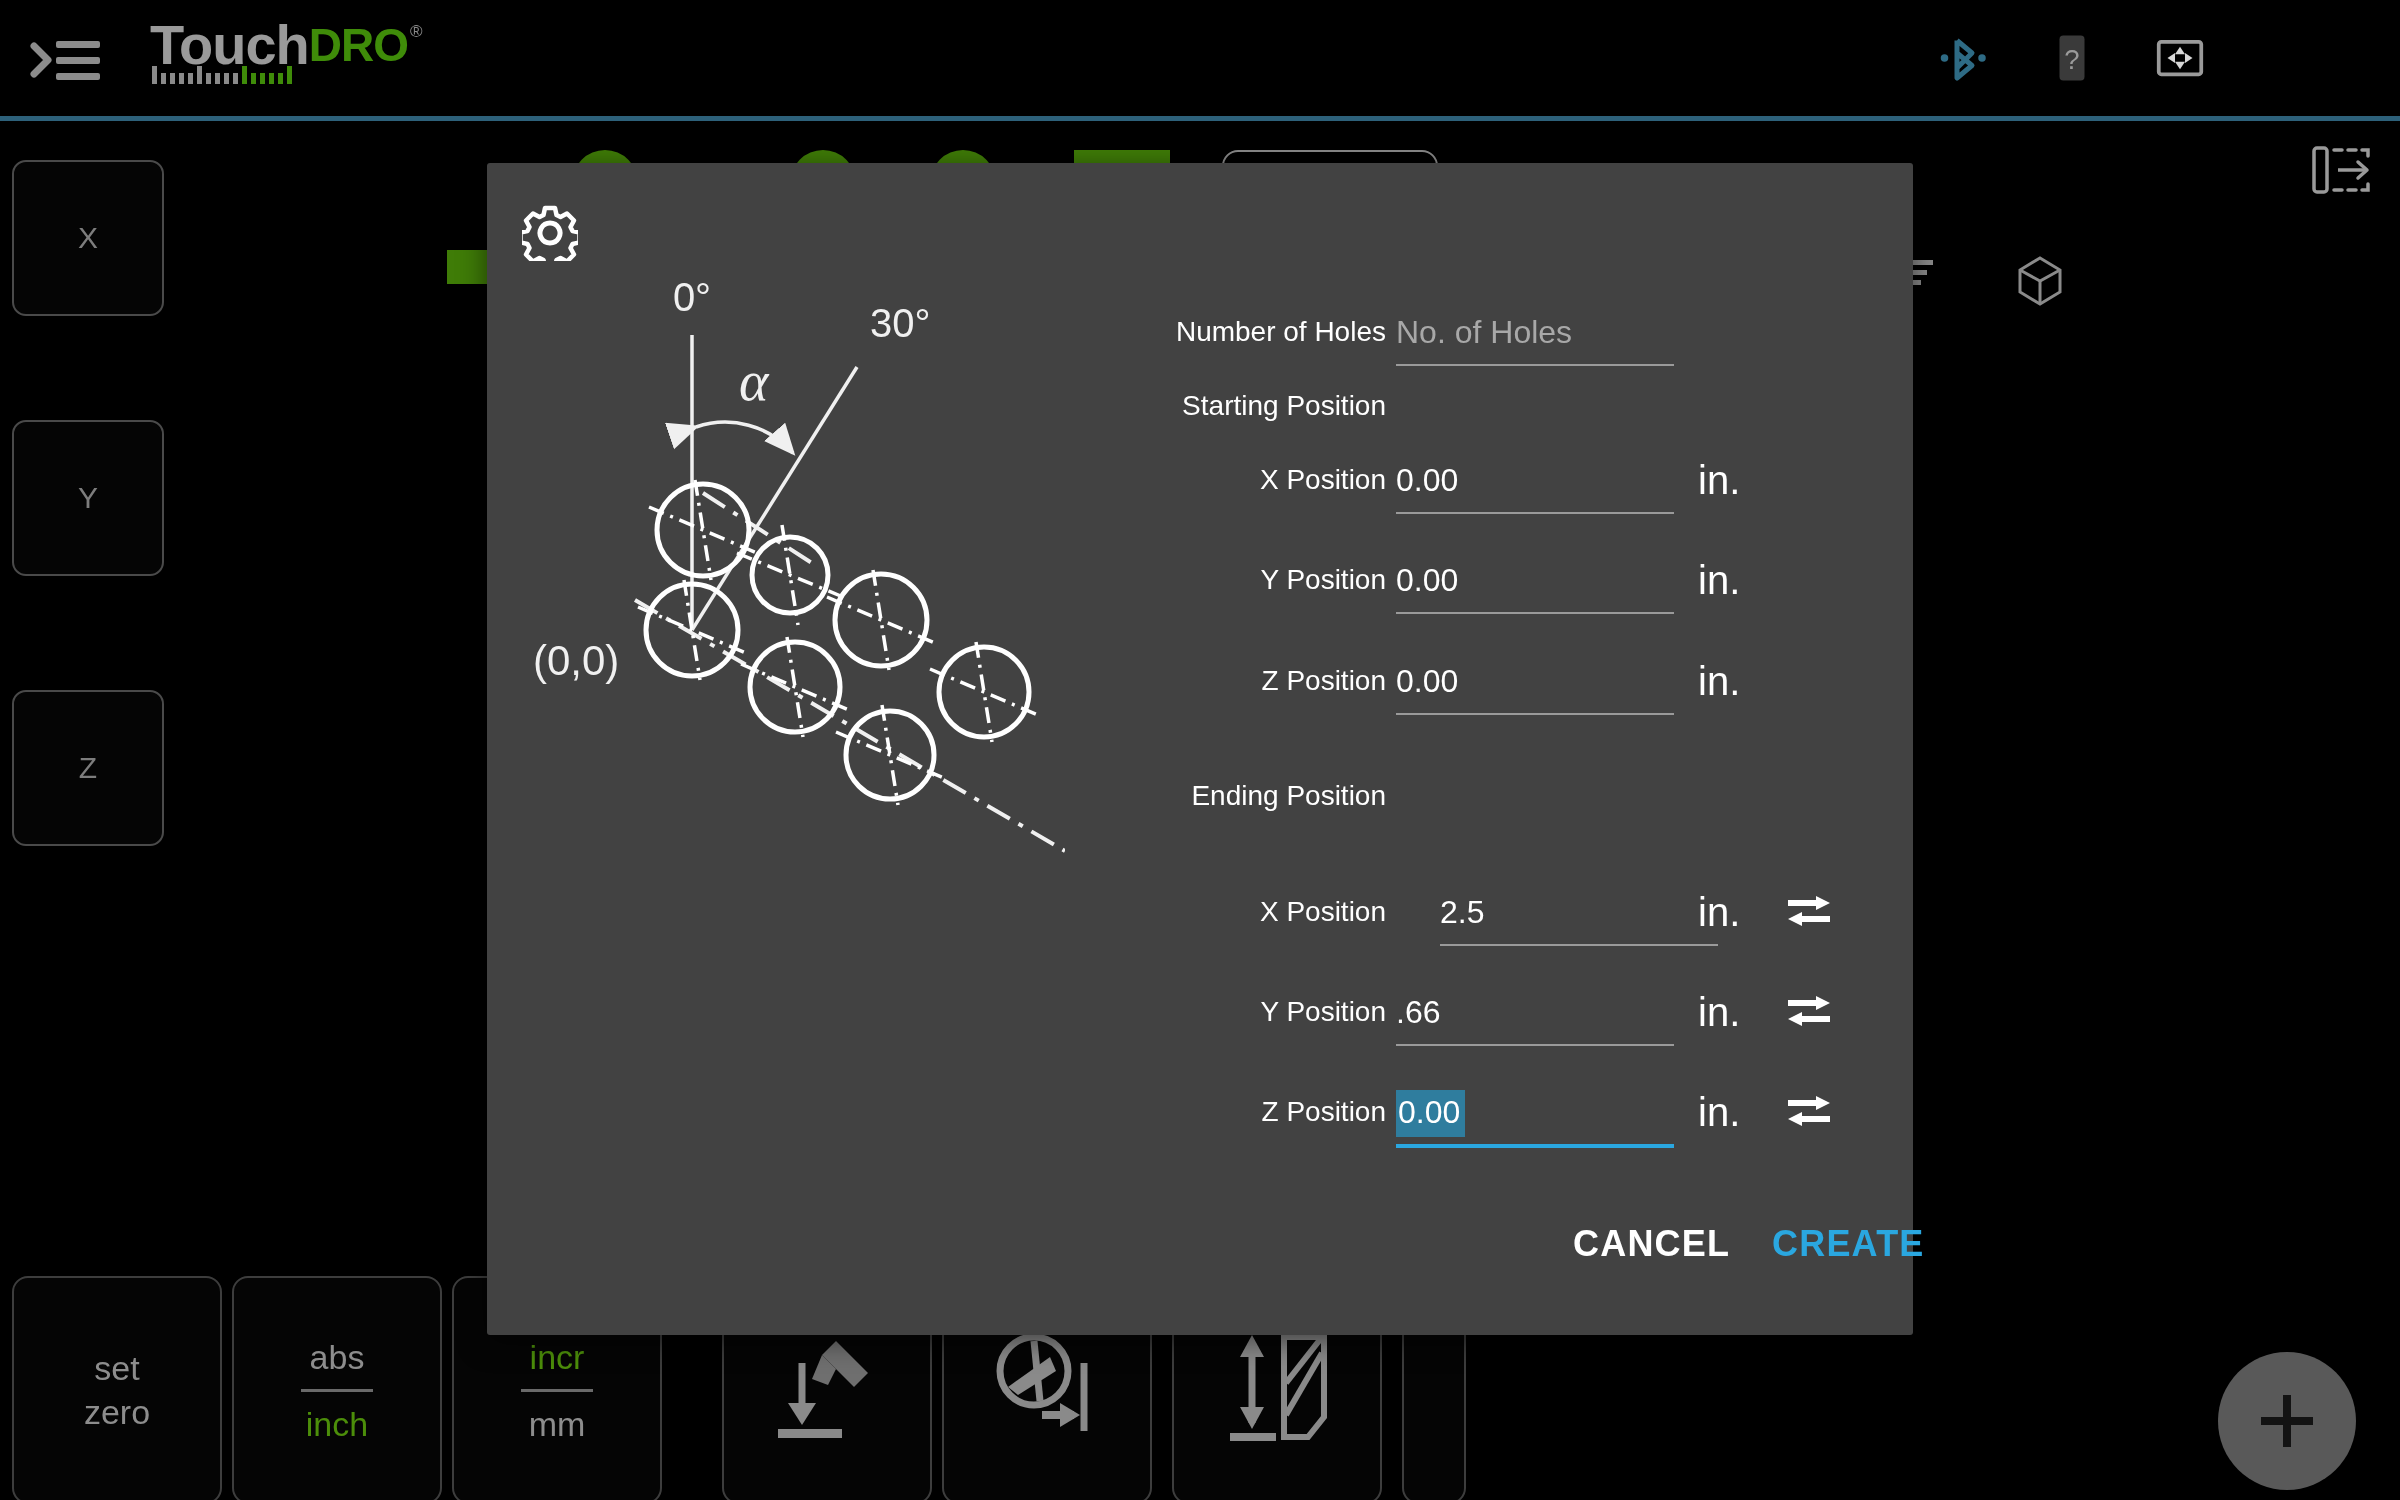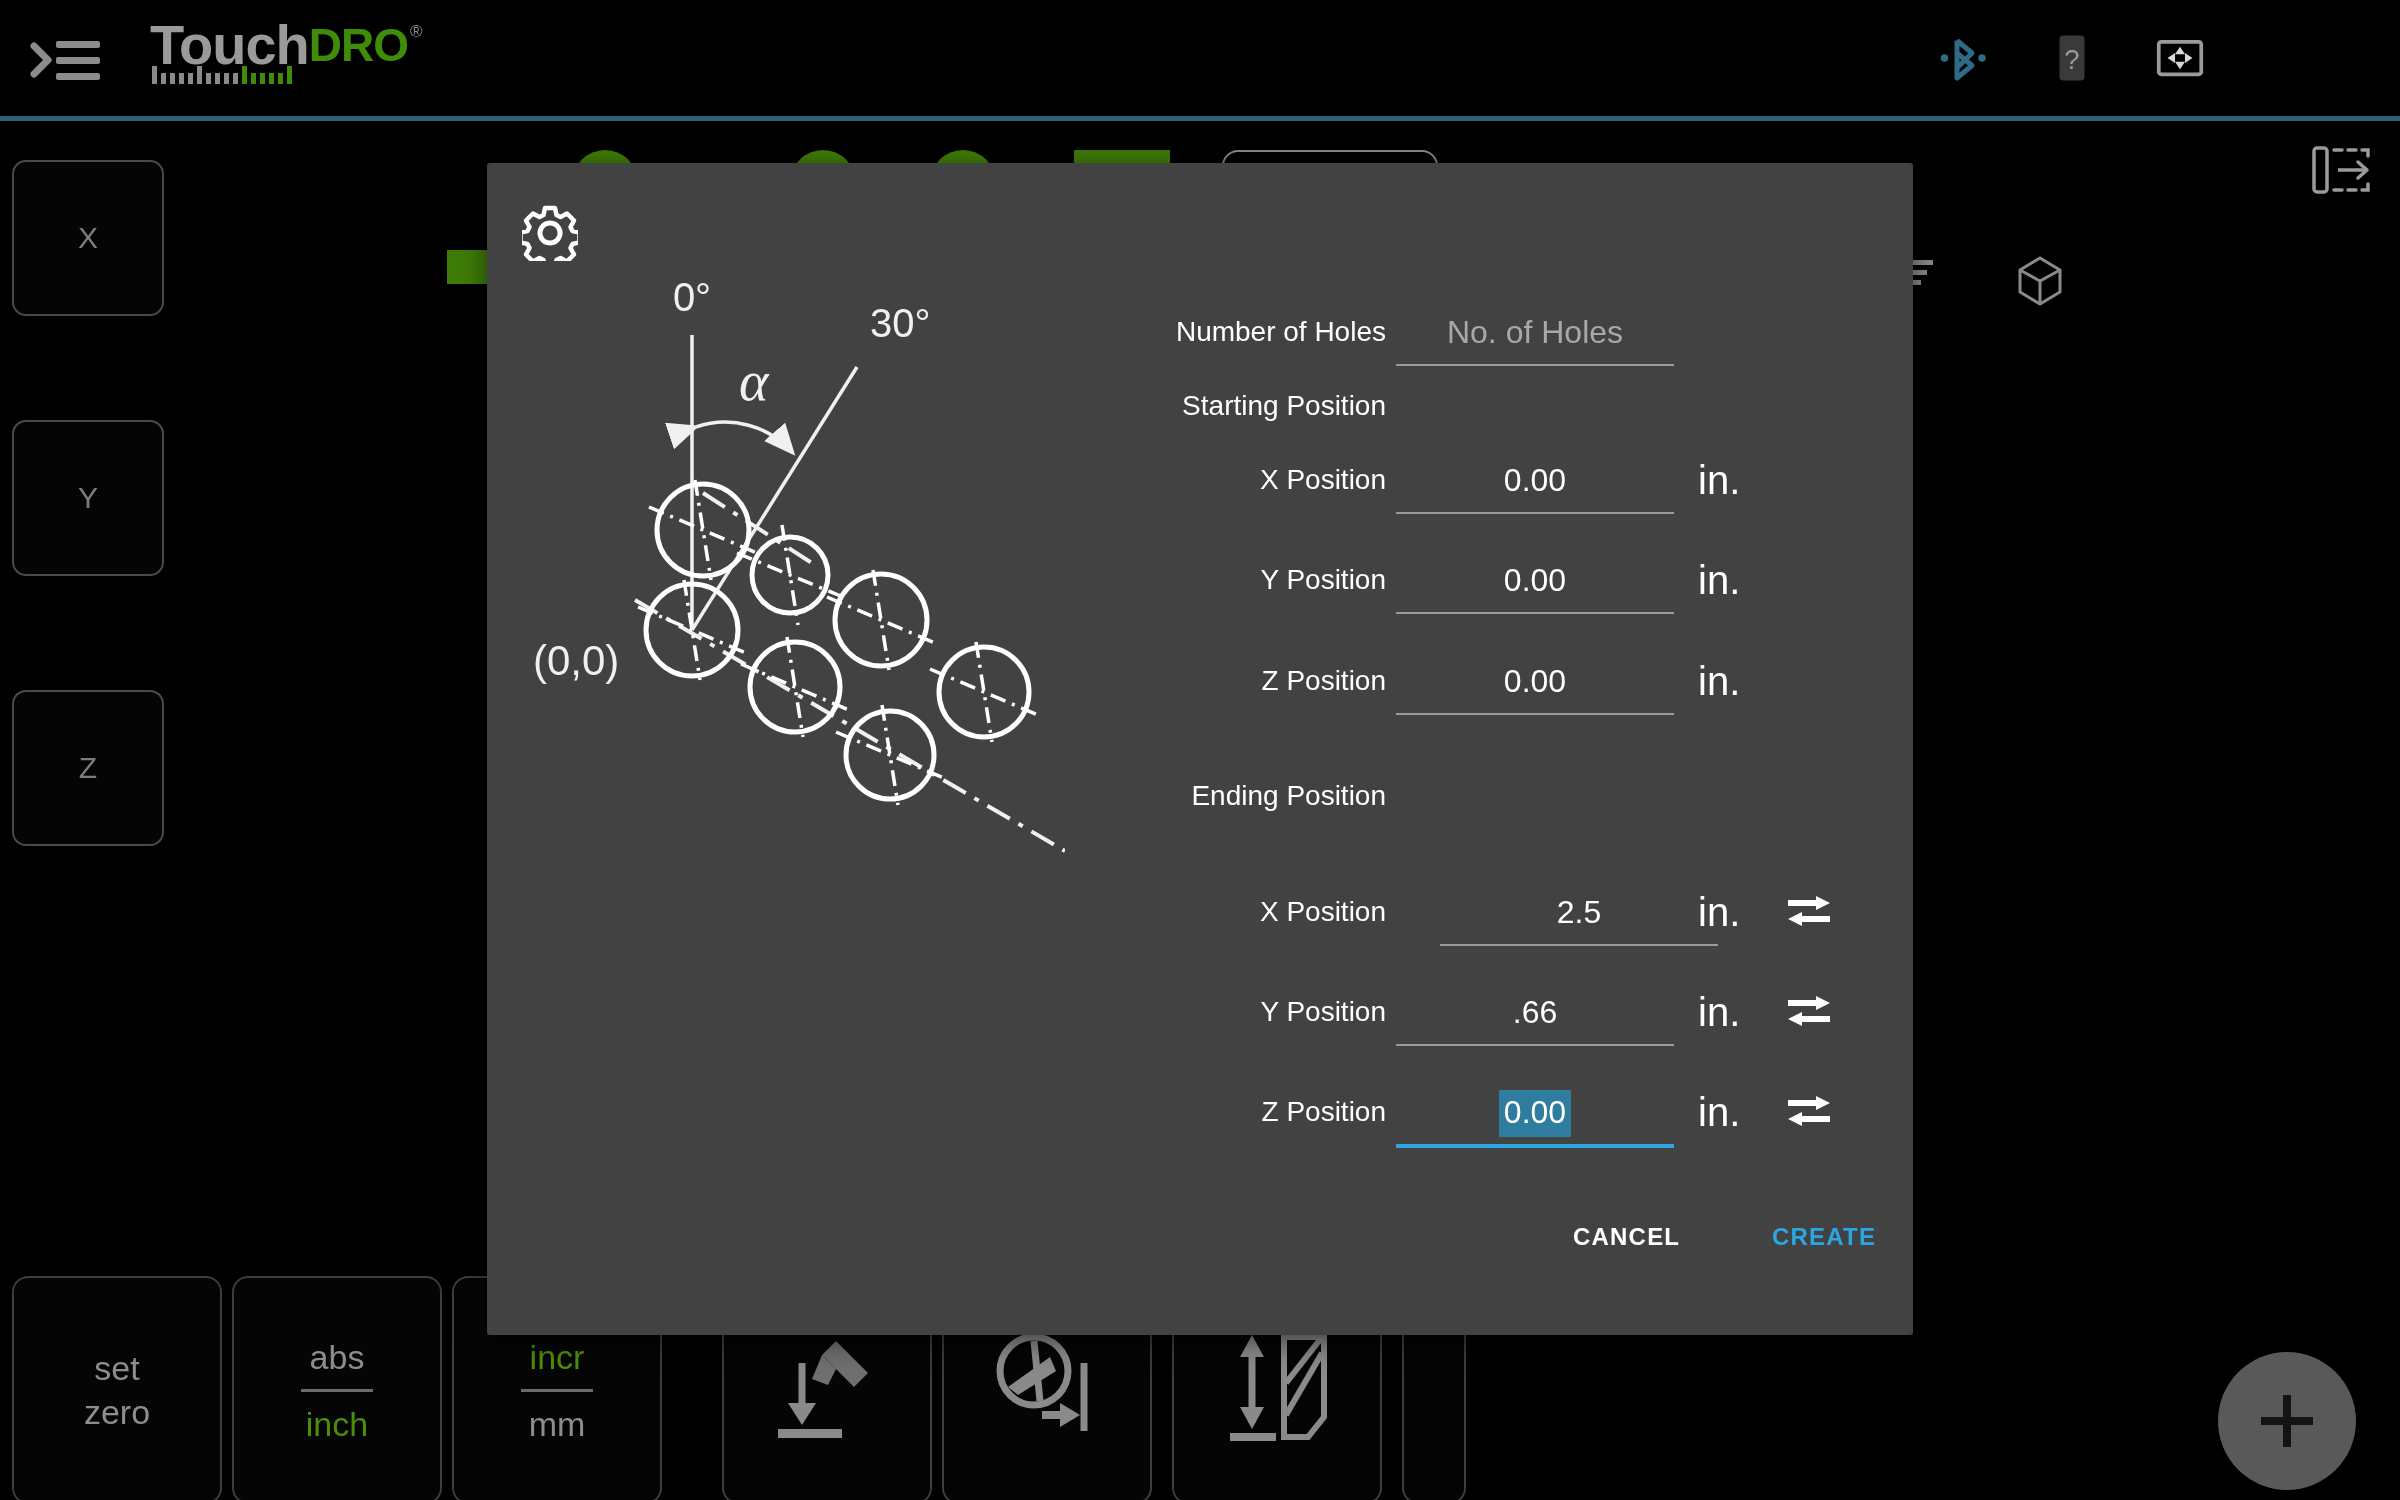--- a/index.html
+++ b/index.html
@@ -146,35 +146,35 @@
   .lbl {
     position: absolute; text-align: right;
     color: #ffffff; font-size: 28px; line-height: 44px;
     white-space: nowrap;
   }
   .fld {
     position: absolute;
     color: #ffffff; font-size: 32px; line-height: 44px;
     border-bottom: 2px solid #9a9a9a;
     width: 278px; padding-bottom: 10px;
-    white-space: nowrap; overflow: hidden; text-align: center;
+    white-space: nowrap; overflow: hidden;
   }
   .fld.placeholder { color: #a8a8a8; }
   .fld.focused { border-bottom: 4px solid #2aa7e0; }
   .fld .sel {
     background: #2f7d9e; color: #ffffff;
     padding: 2px 2px 4px 2px;
     box-shadow: 0 0 0 3px #2f7d9e;
   }
   .unit {
     position: absolute; color: #ffffff; font-size: 40px; line-height: 44px;
   }
   .swap { position: absolute; width: 44px; height: 34px; }
   .btn-flat {
-    position: absolute; font-size: 24px; font-weight: bold;
+    position: absolute; font-size: 36px; font-weight: bold;
     letter-spacing: 1.2px; background: transparent; border: 0;
     font-family: "Liberation Sans", sans-serif; cursor: pointer;
   }
   .btn-cancel { color: #ffffff; left: 1567px; top: 1222px; }
   .btn-create { color: #2aa7e0; left: 1766px; top: 1222px; }
 </style>
 </head>
 <body>
 
 <div id="root">

